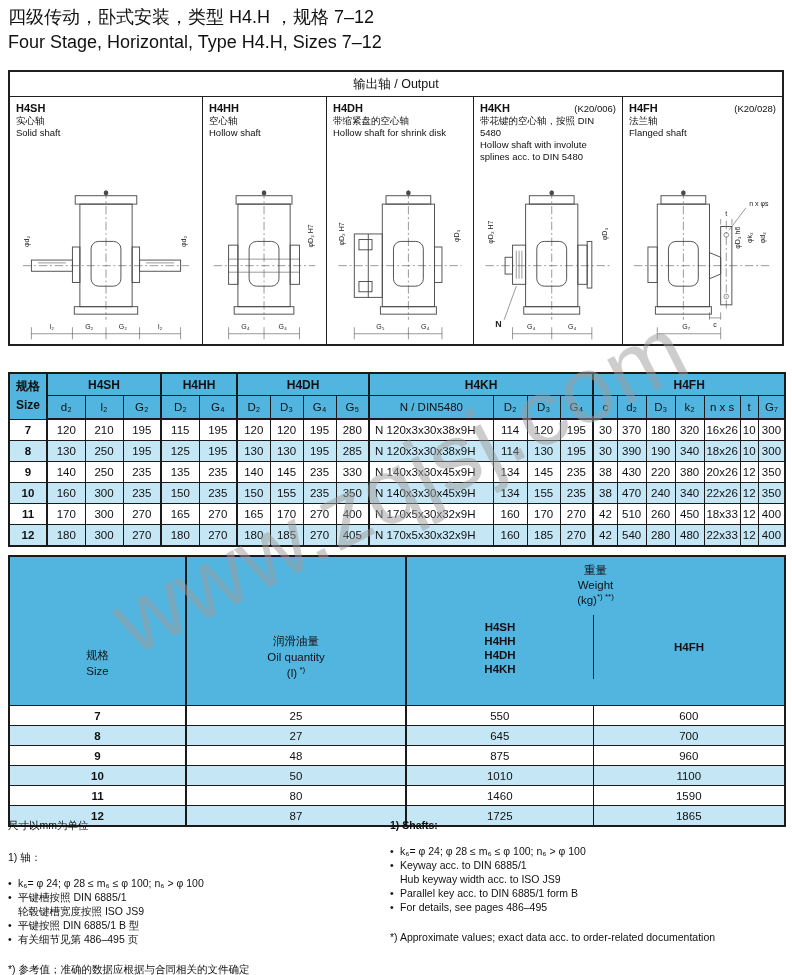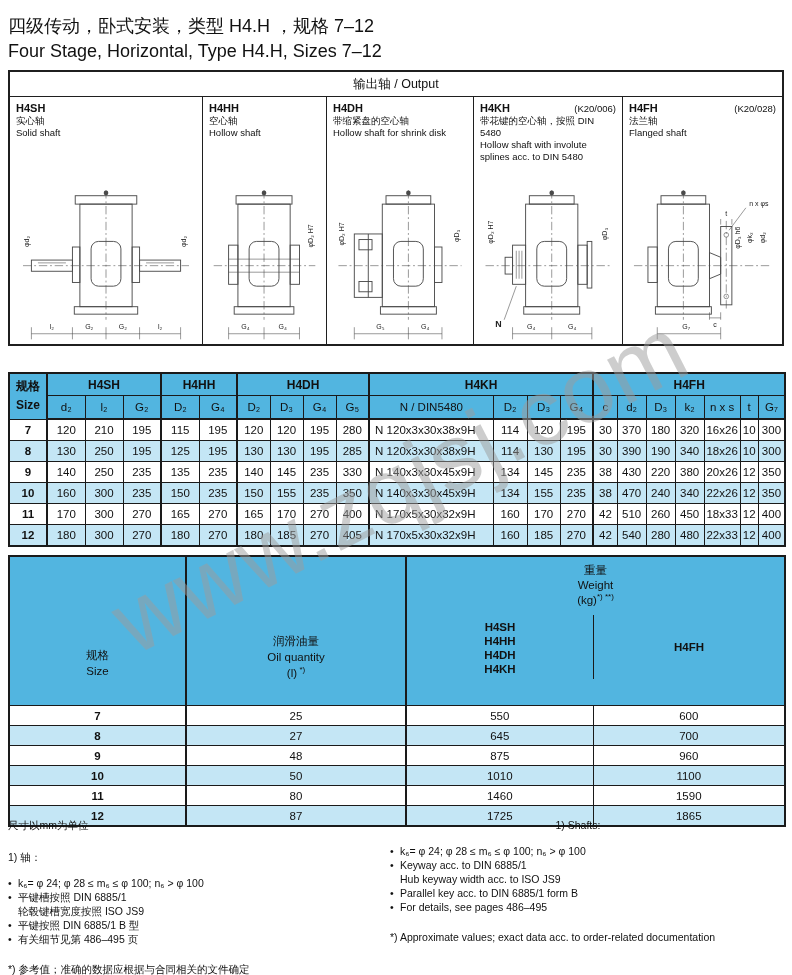--- a/index.html
+++ b/index.html
@@ -1,21 +1,21 @@
 <!DOCTYPE html>
 <html><head>
 <meta charset="utf-8">
 <style>
   html,body{margin:0;padding:0;}
   body{
     width:792px;height:975px;position:relative;background:#fff;
     font-family:"Liberation Sans",sans-serif;color:#111;overflow:hidden;
   }
   
-  .title{position:absolute;left:8px;top:14px;line-height:25px;font-size:18px;}
+  .title{position:absolute;left:8px;top:5px;line-height:25px;font-size:18px;}
   
   .output-box{position:absolute;left:8px;top:70px;width:772px;height:272px;
     border:2px solid #1f1f1f;display:flex;flex-direction:column;background:#fff;}
   .ob-header{height:24px;line-height:24px;text-align:center;border-bottom:1.5px solid #1f1f1f;font-size:12.5px;}
   .ob-panels{flex:1;display:flex;min-height:0;}
   .panel{position:relative;display:flex;flex-direction:column;border-left:1.5px solid #1f1f1f;min-width:0;}
   .panel:first-child{border-left:none;}
   .p-head{padding:5px 6px 0 6px;font-size:9.5px;line-height:12px;}
   .p-model-row{display:flex;justify-content:space-between;font-size:11px;line-height:13px;}
   .p-model{font-weight:bold;}
@@ -54,21 +54,21 @@
   .wt-bleft{width:186px;display:flex;flex-direction:column;justify-content:flex-end;padding-bottom:3px;
     font-weight:bold;line-height:14px;}
   .wt-bright{flex:1;border-left:1px solid #1a1a1a;display:flex;align-items:center;justify-content:center;font-weight:bold;}
   sup.mark{font-size:8px;vertical-align:super;line-height:0;}
   
   .notes{position:absolute;top:818px;width:376px;font-size:10.5px;line-height:14px;color:#111;}
   .notes-left{left:8px;}
   .notes-right{left:390px;}
   .n-units{margin-bottom:18px;}
   .n-title{margin-bottom:12px;font-weight:normal;}
-  .notes-right .n-title{font-weight:normal;text-align:center;}
+  .notes-right .n-title{font-weight:bold;}
   .note-item{display:flex;}
   .note-item .blt{width:10px;}
   .note-item.cont{padding-left:10px;}
   .n-note1{margin-top:16px;}
   
   .watermark{position:absolute;left:30px;top:310px;width:740px;height:350px;z-index:50;
     display:flex;align-items:center;justify-content:center;pointer-events:none;}
   .watermark span{font-size:94px;letter-spacing:1px;color:#9d9d9d;opacity:.5;
     transform:rotate(-27deg);white-space:nowrap;font-weight:500;}
 </style>

